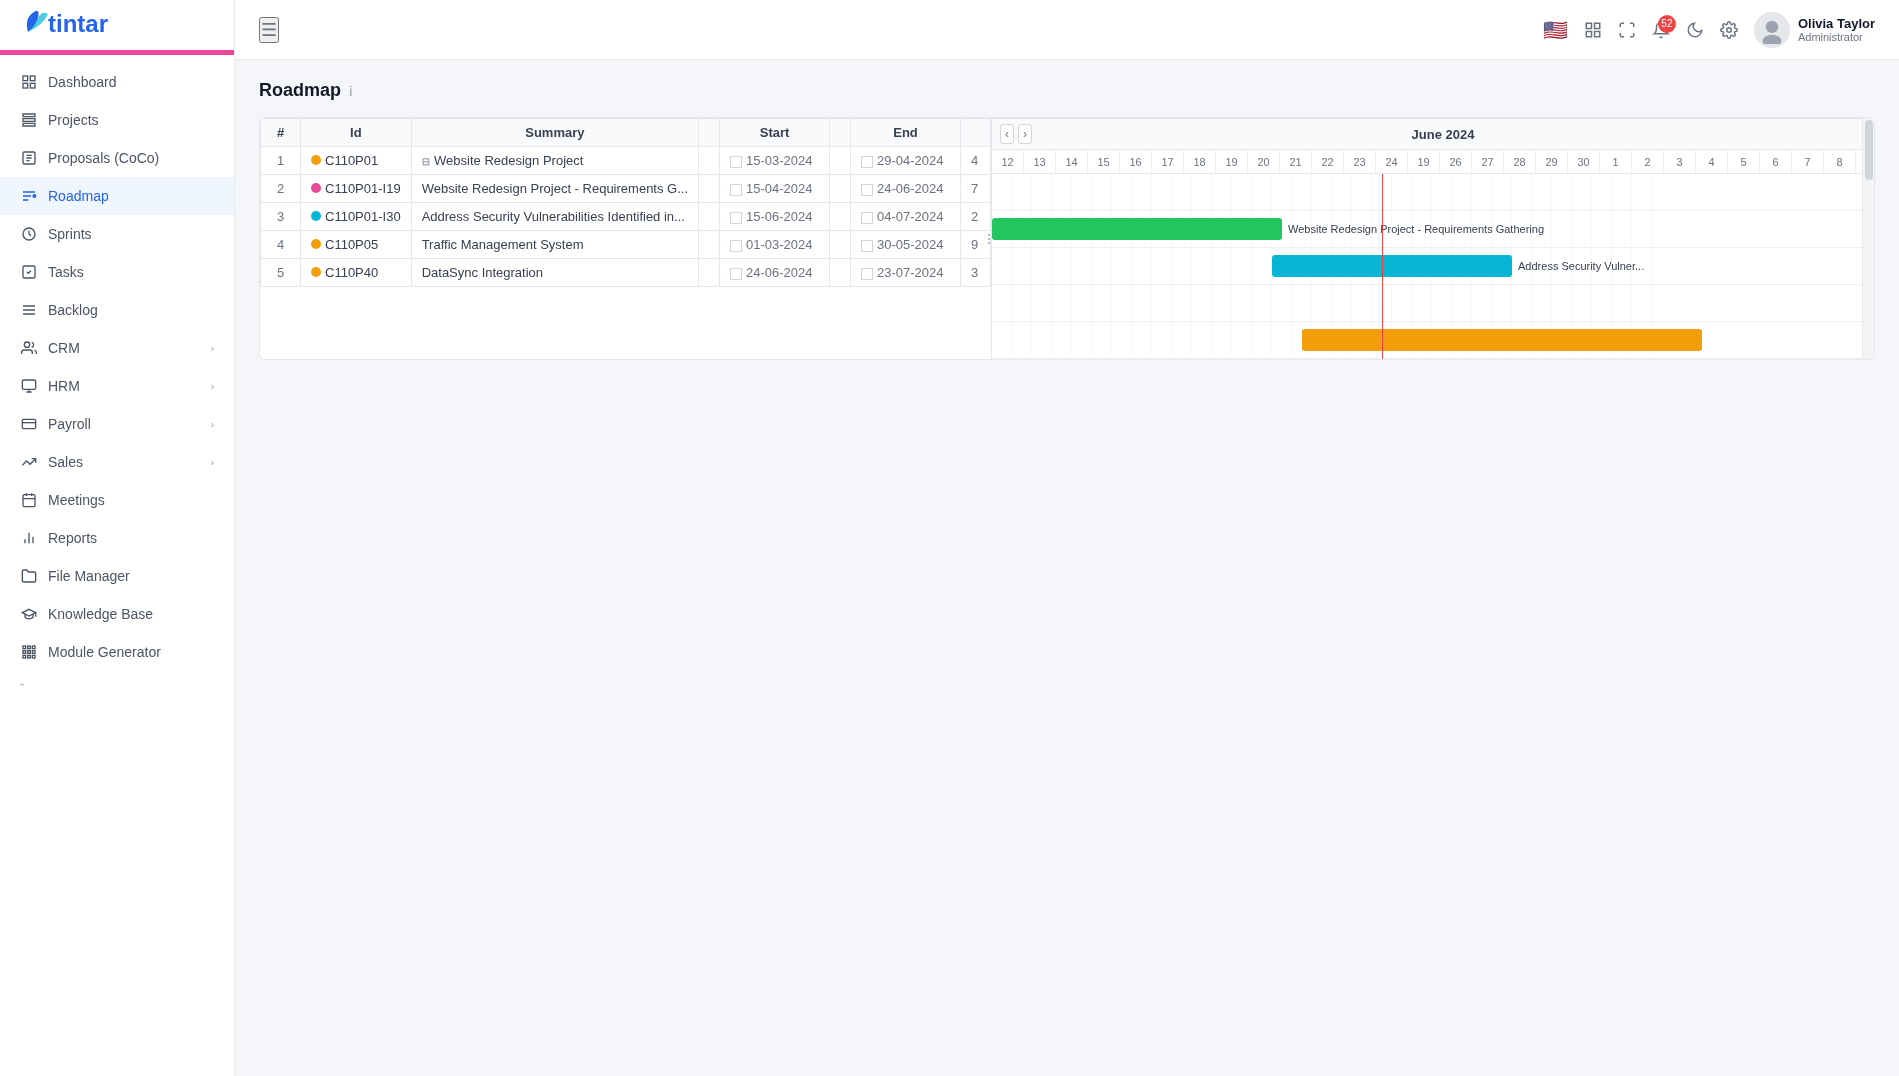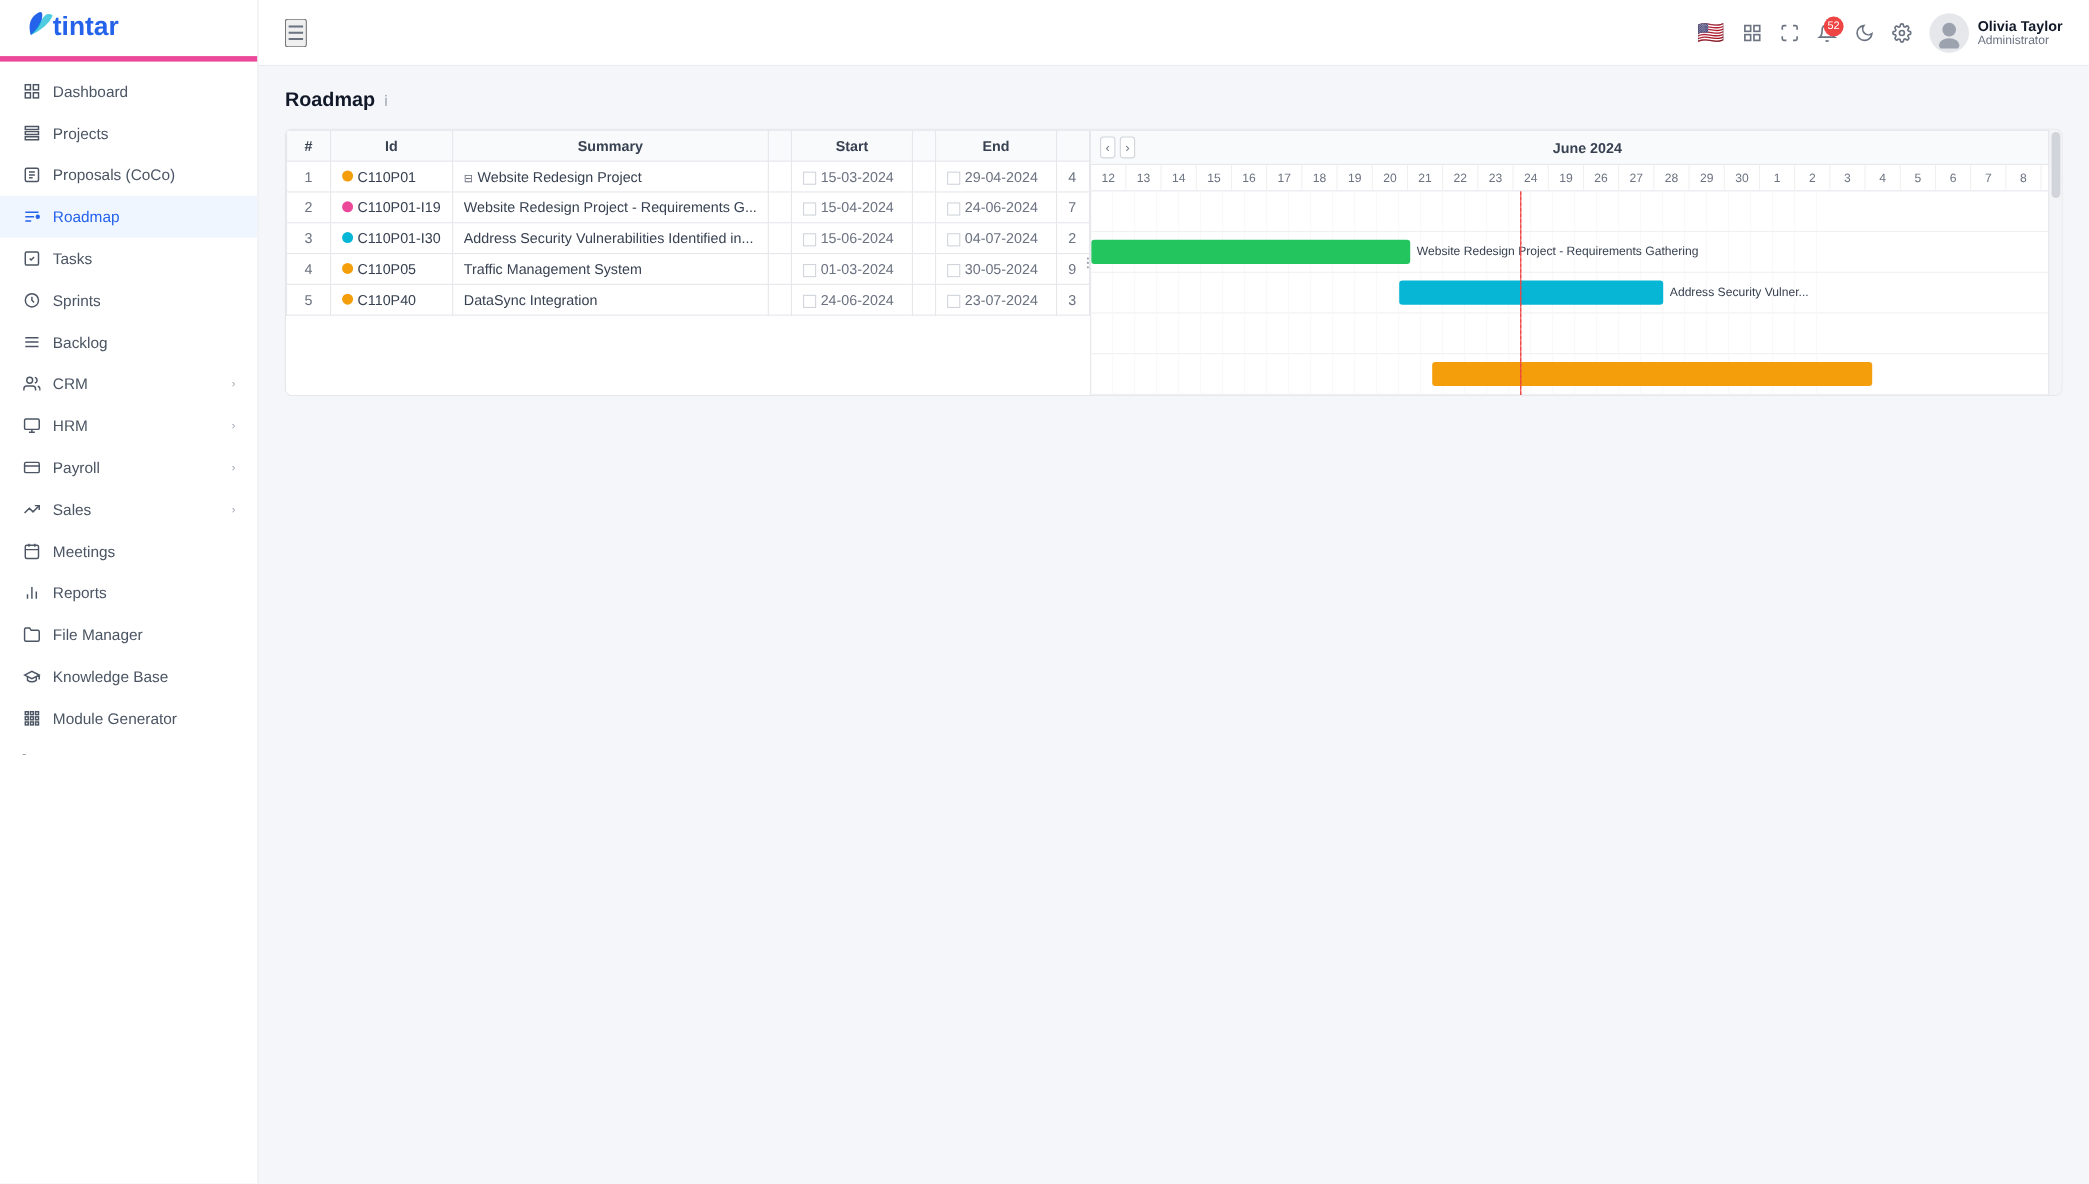--- a/index.html
+++ b/index.html
@@ -144,35 +144,35 @@
             <path d="M3 6h18M3 12h12M3 18h8"></path>
             <circle cx="20" cy="12" r="2" fill="#2563eb"></circle>
           </svg>
       </span>
       <span class="nav-label">Roadmap</span>
     </div>
 
     <div class="nav-item">
       <span class="nav-icon">
         <svg width="16" height="16" viewBox="0 0 24 24" fill="none" stroke="currentColor" stroke-width="2">
+            <circle cx="12" cy="12" r="9"></circle>
+            <path d="M12 7v5l3 3"></path>
+          </svg>
+      </span>
+      <span class="nav-label">Sprints</span>
+    </div>
+
+    <div class="nav-item">
+      <span class="nav-icon">
+        <svg width="16" height="16" viewBox="0 0 24 24" fill="none" stroke="currentColor" stroke-width="2">
             <rect x="3" y="3" width="18" height="18" rx="2"></rect>
             <path d="M9 12l2 2 4-4"></path>
           </svg>
       </span>
       <span class="nav-label">Tasks</span>
-    </div>
-
-    <div class="nav-item">
-      <span class="nav-icon">
-        <svg width="16" height="16" viewBox="0 0 24 24" fill="none" stroke="currentColor" stroke-width="2">
-            <circle cx="12" cy="12" r="9"></circle>
-            <path d="M12 7v5l3 3"></path>
-          </svg>
-      </span>
-      <span class="nav-label">Sprints</span>
     </div>
 
     <div class="nav-item">
       <span class="nav-icon">
         <svg width="16" height="16" viewBox="0 0 24 24" fill="none" stroke="currentColor" stroke-width="2">
             <path d="M3 6h18M3 12h18M3 18h18"></path>
           </svg>
       </span>
       <span class="nav-label">Backlog</span>
     </div>

